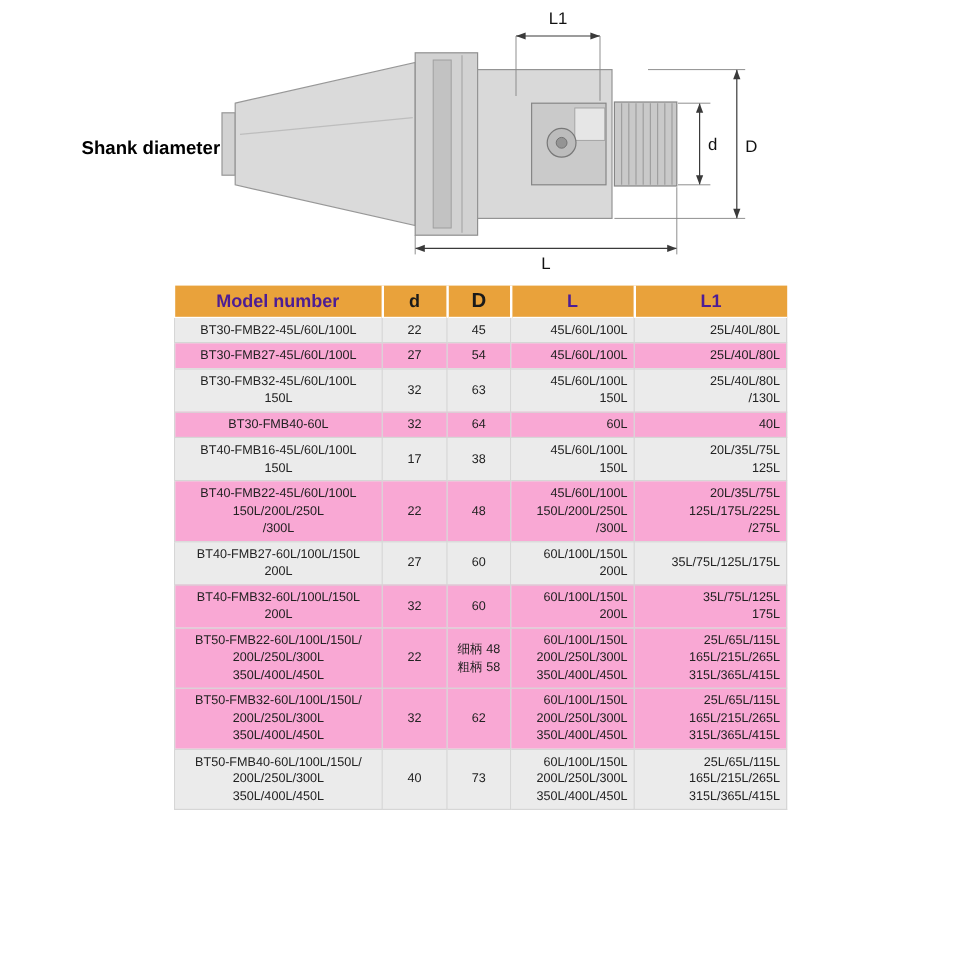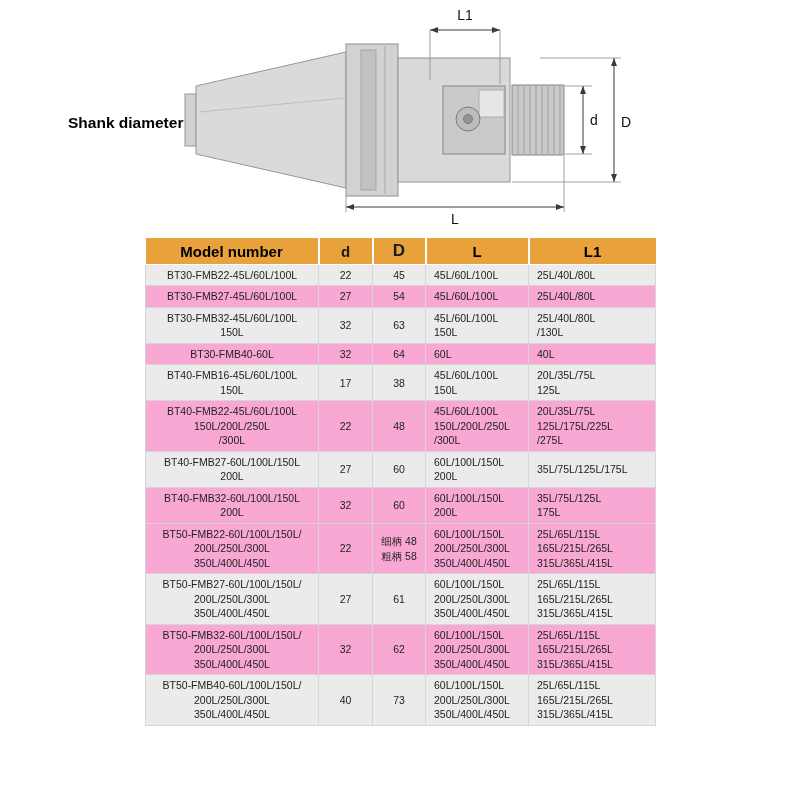--- a/index.html
+++ b/index.html
@@ -20,32 +20,32 @@
     position:absolute;left:145px;top:238px;width:510px;
     border-collapse:collapse;table-layout:fixed;
   }
   .spec-table th{
     background:var(--header_bg);
     font-weight:bold;font-size:15px;padding:3px 2px;
     border-right:2px solid #ffffff;border-bottom:1px solid #ffffff;
     text-align:center;vertical-align:middle;
   }
   .spec-table th:last-child{border-right:none;}
-  .spec-table th.th-white{color:#000000;}
+  .spec-table th.th-white{color:#4c1d95;}
   .spec-table th.th-dark{color:#1a1a1a;}
   .spec-table th.col-D{font-size:17px;}
   .spec-table td{
     font-size:10.5px;line-height:1.38;color:#222222;
     border:1px solid var(--cell_border);
     padding:3px 5px;vertical-align:middle;text-align:center;
     white-space:pre-line;word-wrap:break-word;
   }
   .spec-table tr.odd{background:var(--row_alt);}
   .spec-table tr.even{background:#f9a8d4;}
-  .spec-table td.col-L,.spec-table td.col-L1{text-align:left;padding-left:8px;}
+  .spec-table td.col-L,.spec-table td.col-L1{text-align:right;padding-left:8px;}
 
   .dim-text{font-family:"Liberation Sans",sans-serif;font-size:14px;fill:#111;}
   .shank-label{font-family:"Liberation Sans",sans-serif;font-size:15.5px;font-weight:bold;fill:#000;}
 </style>
 </head>
 <body>
 
 <div class="page">
 
   <div class="drawing-area">
@@ -217,55 +217,42 @@
           <td class="col-d">22</td>
           <td class="col-D">细柄 48
 粗柄 58</td>
           <td class="col-L">60L/100L/150L
 200L/250L/300L
 350L/400L/450L</td>
           <td class="col-L1">25L/65L/115L
 165L/215L/265L
 315L/365L/415L</td>
         </tr>
-        <tr class="odd">
-          <td class="col-model">BT50-FMB27-60L/100L/150L/
-200L/250L/300L
-350L/400L/450L</td>
-          <td class="col-d">27</td>
-          <td class="col-D">61</td>
+        <tr class="even">
+          <td class="col-model">BT50-FMB32-60L/100L/150L/
+200L/250L/300L
+350L/400L/450L</td>
+          <td class="col-d">32</td>
+          <td class="col-D">62</td>
           <td class="col-L">60L/100L/150L
 200L/250L/300L
 350L/400L/450L</td>
           <td class="col-L1">25L/65L/115L
 165L/215L/265L
 315L/365L/415L</td>
         </tr>
-        <tr class="even">
-          <td class="col-model">BT50-FMB32-60L/100L/150L/
-200L/250L/300L
-350L/400L/450L</td>
-          <td class="col-d">32</td>
-          <td class="col-D">62</td>
+        <tr class="odd">
+          <td class="col-model">BT50-FMB40-60L/100L/150L/
+200L/250L/300L
+350L/400L/450L</td>
+          <td class="col-d">40</td>
+          <td class="col-D">73</td>
           <td class="col-L">60L/100L/150L
 200L/250L/300L
 350L/400L/450L</td>
           <td class="col-L1">25L/65L/115L
 165L/215L/265L
 315L/365L/415L</td>
         </tr>
-        <tr class="odd">
-          <td class="col-model">BT50-FMB40-60L/100L/150L/
-200L/250L/300L
-350L/400L/450L</td>
-          <td class="col-d">40</td>
-          <td class="col-D">73</td>
-          <td class="col-L">60L/100L/150L
-200L/250L/300L
-350L/400L/450L</td>
-          <td class="col-L1">25L/65L/115L
-165L/215L/265L
-315L/365L/415L</td>
-        </tr>
       </tbody>
   </table>
 
 </div>
 
 </body></html>

